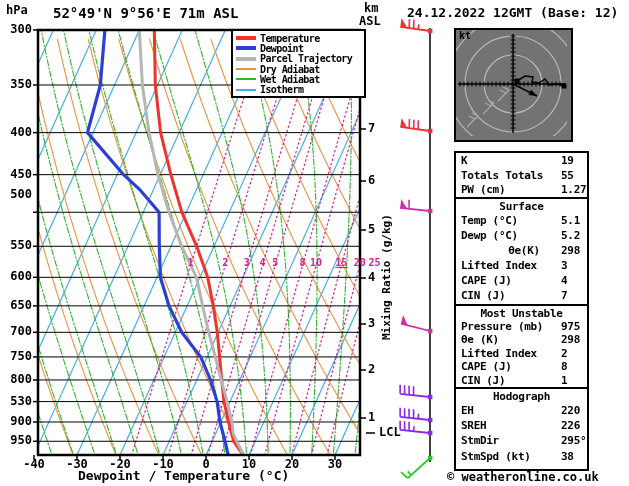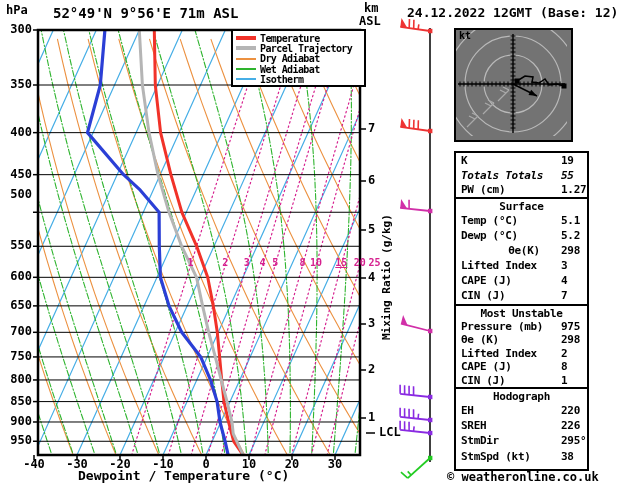--- a/index.html
+++ b/index.html
@@ -204,20 +204,24 @@
   <div class="lbl hdr-km">km</div>
   <div class="lbl hdr-asl">ASL</div>
   <div class="lbl hdr-date">24.12.2022 12GMT (Base: 12)</div>
 
   <div class="legend" id="legend">
       <div class="lrow">
         <span class="lsample" style="border-top: 4px solid rgb(241, 50, 41);"></span>
         <span class="ltext">Temperature</span>
       </div>
       <div class="lrow">
+        <span class="lsample" style="border-top: 4px solid rgb(43, 63, 214);"></span>
+        <span class="ltext">Dewpoint</span>
+      </div>
+      <div class="lrow">
         <span class="lsample" style="border-top: 4px solid rgb(181, 181, 181);"></span>
         <span class="ltext">Parcel Trajectory</span>
       </div>
       <div class="lrow">
         <span class="lsample" style="border-top: 2px solid rgb(236, 145, 64);"></span>
         <span class="ltext">Dry Adiabat</span>
       </div>
       <div class="lrow">
         <span class="lsample" style="border-top: 2px solid rgb(46, 180, 46);"></span>
         <span class="ltext">Wet Adiabat</span>
@@ -302,21 +306,21 @@
         <rect x="58.5" y="48.5" width="5" height="5" fill="#000"></rect>
         <rect x="105.5" y="53.5" width="5" height="5" fill="#000"></rect>
         <line x1="57" y1="54" x2="81" y2="66" stroke="#000" stroke-width="1.4"></line>
         <polygon points="81.0,66.0 72.5,65.1 75.2,59.7" fill="#000"></polygon>
       </svg>
     <div class="lbl kt">kt</div>
   </div>
 
   <div class="panel" id="panel-indices" style="top:151px;height:46px">
       <div class="prow" style="height: 14.6px; line-height: 14.6px;"><span>K</span><span class="pval">19</span></div>
-      <div class="prow" style="height: 14.6px; line-height: 14.6px; font-style: italic;"><span>Totals Totals</span><span class="pval">55</span></div>
+      <div class="prow" style="height: 14.6px; line-height: 14.6px;"><span>Totals Totals</span><span class="pval">55</span></div>
       <div class="prow" style="height: 14.6px; line-height: 14.6px;"><span>PW (cm)</span><span class="pval">1.27</span></div>
     </div>
   <div class="panel" id="panel-surface" style="top:197px;height:107px">
     <div class="ptitle">Surface</div>
   <div class="prow" style="height: 15px; line-height: 15px;"><span>Temp (°C)</span><span class="pval">5.1</span></div>
       <div class="prow" style="height: 15px; line-height: 15px;"><span>Dewp (°C)</span><span class="pval">5.2</span></div>
       <div class="prow" style="height: 15px; line-height: 15px; text-align: center;"><span>θe(K)</span><span class="pval">298</span></div>
       <div class="prow" style="height: 15px; line-height: 15px;"><span>Lifted Index</span><span class="pval">3</span></div>
       <div class="prow" style="height: 15px; line-height: 15px;"><span>CAPE (J)</span><span class="pval">4</span></div>
       <div class="prow" style="height: 15px; line-height: 15px;"><span>CIN (J)</span><span class="pval">7</span></div>
@@ -342,21 +346,21 @@
     <div class="lbl" style="left: 2px; top: 78.001px; font-size: 12px; width: 30px; text-align: right;">350</div>
     <div class="lbl" style="left: 2px; top: 125.645px; font-size: 12px; width: 30px; text-align: right;">400</div>
     <div class="lbl" style="left: 2px; top: 167.67px; font-size: 12px; width: 30px; text-align: right;">450</div>
     <div class="lbl" style="left: 2px; top: 188px; font-size: 12px; width: 30px; text-align: right;">500</div>
     <div class="lbl" style="left: 2px; top: 239.269px; font-size: 12px; width: 30px; text-align: right;">550</div>
     <div class="lbl" style="left: 2px; top: 270.315px; font-size: 12px; width: 30px; text-align: right;">600</div>
     <div class="lbl" style="left: 2px; top: 298.874px; font-size: 12px; width: 30px; text-align: right;">650</div>
     <div class="lbl" style="left: 2px; top: 325.316px; font-size: 12px; width: 30px; text-align: right;">700</div>
     <div class="lbl" style="left: 2px; top: 349.933px; font-size: 12px; width: 30px; text-align: right;">750</div>
     <div class="lbl" style="left: 2px; top: 372.96px; font-size: 12px; width: 30px; text-align: right;">800</div>
-    <div class="lbl" style="left: 2px; top: 394.591px; font-size: 12px; width: 30px; text-align: right;">850</div>
+    <div class="lbl" style="left: 2px; top: 394.591px; font-size: 12px; width: 30px; text-align: right;">530</div>
     <div class="lbl" style="left: 2px; top: 414.985px; font-size: 12px; width: 30px; text-align: right;">900</div>
     <div class="lbl" style="left: 2px; top: 434.276px; font-size: 12px; width: 30px; text-align: right;">950</div>
     <div class="lbl" style="left: 19px; top: 458px; font-size: 12px; width: 30px; text-align: center;">-40</div>
     <div class="lbl" style="left: 62px; top: 458px; font-size: 12px; width: 30px; text-align: center;">-30</div>
     <div class="lbl" style="left: 105px; top: 458px; font-size: 12px; width: 30px; text-align: center;">-20</div>
     <div class="lbl" style="left: 148px; top: 458px; font-size: 12px; width: 30px; text-align: center;">-10</div>
     <div class="lbl" style="left: 191px; top: 458px; font-size: 12px; width: 30px; text-align: center;">0</div>
     <div class="lbl" style="left: 234px; top: 458px; font-size: 12px; width: 30px; text-align: center;">10</div>
     <div class="lbl" style="left: 277px; top: 458px; font-size: 12px; width: 30px; text-align: center;">20</div>
     <div class="lbl" style="left: 320px; top: 458px; font-size: 12px; width: 30px; text-align: center;">30</div>

